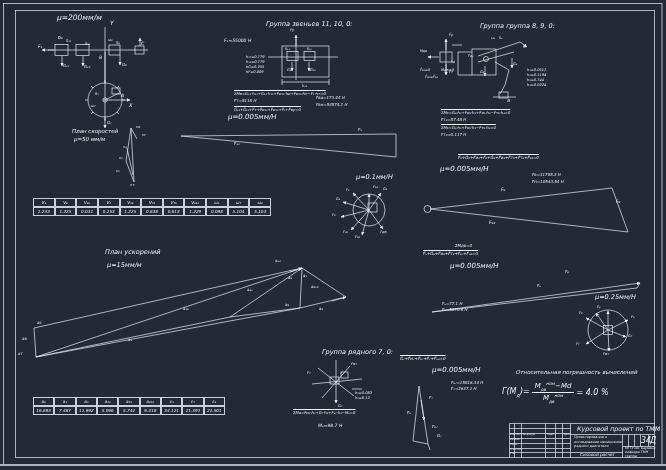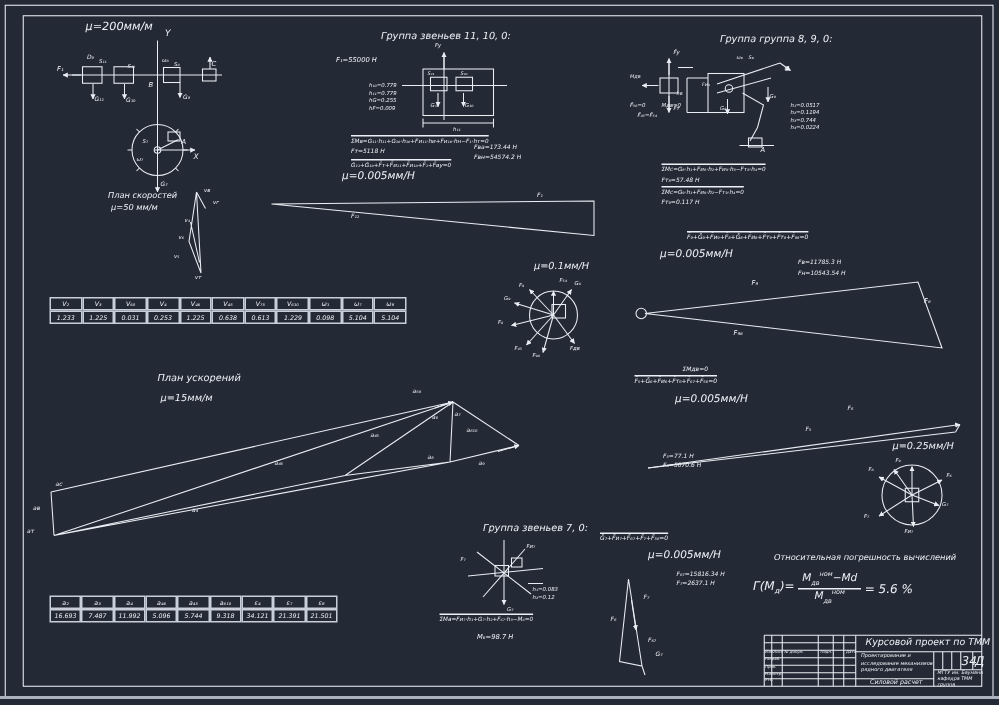--- a/index.html
+++ b/index.html
@@ -160,21 +160,21 @@
       <path d="M514.5,423.5 V457.5 M521.5,423.5 V457.5 M545.5,423.5 V457.5 M555.5,423.5 V457.5 M562.5,423.5 V457.5"></path>
     </g>
   </svg>
 
   <span class="t it" style="left:57px;top:14px;font-size:7.5px">μ=200мм/м</span>
   <span class="t it" style="left:72px;top:128px;font-size:5.5px">План скоростей</span>
   <span class="t it" style="left:74px;top:136px;font-size:5.5px">μ=50 мм/м</span>
   <span class="t it" style="left:105px;top:249px;font-size:6.5px">План ускорений</span>
   <span class="t it" style="left:107px;top:262px;font-size:6.5px">μ=15мм/м</span>
 
-  <span class="t it" style="left:254px;top:21px;font-size:6.5px">Группа звеньев 11, 10, 0:</span>
+  <span class="t it" style="left:266px;top:21px;font-size:6.5px">Группа звеньев 11, 10, 0:</span>
   <span class="t it" style="left:224px;top:38px;font-size:4.5px">F₁=55000 Н</span>
   <span class="t it" style="left:246px;top:55px;font-size:3.6px">h₁₀=0.779</span>
   <span class="t it" style="left:246px;top:60px;font-size:3.6px">h₁₁=0.779</span>
   <span class="t it" style="left:246px;top:65px;font-size:3.6px">hG=0.255</span>
   <span class="t it" style="left:246px;top:70px;font-size:3.6px">hF=0.009</span>
   <span class="t it ov" style="left:234px;top:92px;font-size:3.8px">ΣМв=G₁₁·h₁₁+G₁₀·h₁₀+Fи₁₁·hи+Fи₁₀·hн−F₁·hт=0</span>
   <span class="t it" style="left:234px;top:99px;font-size:4px">Fт=5118 Н</span>
   <span class="t it ov" style="left:234px;top:108px;font-size:3.8px">Ḡ₁₁+Ḡ₁₀+F̄т+F̄и₁₁+F̄и₁₀+F̄₁+F̄ву=0</span>
   <span class="t it" style="left:316px;top:96px;font-size:4px">Fва=173.44 Н</span>
   <span class="t it" style="left:316px;top:103px;font-size:4px">Fвн=54574.2 Н</span>
@@ -195,38 +195,38 @@
   <span class="t it" style="left:532px;top:180px;font-size:4px">Fн=10543.54 Н</span>
   <span class="t it" style="left:356px;top:174px;font-size:6.5px">μ=0.1мм/Н</span>
 
   <span class="t it" style="left:455px;top:244px;font-size:4px">ΣМдв=0</span>
   <span class="t it ov" style="left:423px;top:252px;font-size:4px">F̄₅+Ḡ₆+F̄и₆+F̄т₆+F̄₆₇+F̄₅₆=0</span>
   <span class="t it" style="left:450px;top:262px;font-size:7px">μ=0.005мм/Н</span>
   <span class="t it" style="left:442px;top:302px;font-size:4px">F₅=77.1 Н</span>
   <span class="t it" style="left:442px;top:308px;font-size:4px">F₆=5070.6 Н</span>
   <span class="t it" style="left:595px;top:294px;font-size:6.5px">μ=0.25мм/Н</span>
 
-  <span class="t it" style="left:322px;top:349px;font-size:6.5px">Группа звеньев 7, 0:</span>
+  <span class="t it" style="left:322px;top:349px;font-size:6.5px">Группа рядного 7, 0:</span>
   <span class="t it" style="left:355px;top:391px;font-size:3.6px">h₁=0.083</span>
   <span class="t it" style="left:355px;top:396px;font-size:3.6px">h₂=0.12</span>
   <span class="t it ov" style="left:293px;top:411px;font-size:3.8px">ΣМа=Fи₇·h₁+G₇·h₂+F₆₇·h₃−М₆=0</span>
   <span class="t it" style="left:318px;top:423px;font-size:4.5px">М₆=98.7 Н</span>
   <span class="t it ov" style="left:400px;top:357px;font-size:4px">Ḡ₇+F̄и₇+F̄₆₇+F̄₇+F̄₅₆=0</span>
   <span class="t it" style="left:432px;top:366px;font-size:7px">μ=0.005мм/Н</span>
   <span class="t it" style="left:451px;top:381px;font-size:4px">F₆₇=15816.34 Н</span>
   <span class="t it" style="left:451px;top:387px;font-size:4px">F₇=2637.1 Н</span>
 
   <span class="t it" style="left:516px;top:369px;font-size:5.5px">Относительная погрешность вычислений</span>
   <div class="t formula" style="left:502px;top:381px;font-size:8px">
     <span><span>Г(М</span><sub>д</sub><span>)=</span></span>
     <span class="frac">
       <span class="num"><span>М</span><sub>дв</sub><sup>ном</sup><span>−Мd</span></span>
       <span class="den"><span>М</span><sub>дв</sub><sup>ном</sup></span>
     </span>
-    <span>= 5.6  %</span>
+    <span>= 4.0  %</span>
   </div>
 
   <div class="tbl" style="left:33px;top:198px;width:238px;grid-template-columns:repeat(11,1fr)">
       <div class="cell">V₂</div>
       <div class="cell">V₃</div>
       <div class="cell">V₆₀</div>
       <div class="cell">V₄</div>
       <div class="cell">V₄₆</div>
       <div class="cell">V₄₅</div>
       <div class="cell">V₇₅</div>

